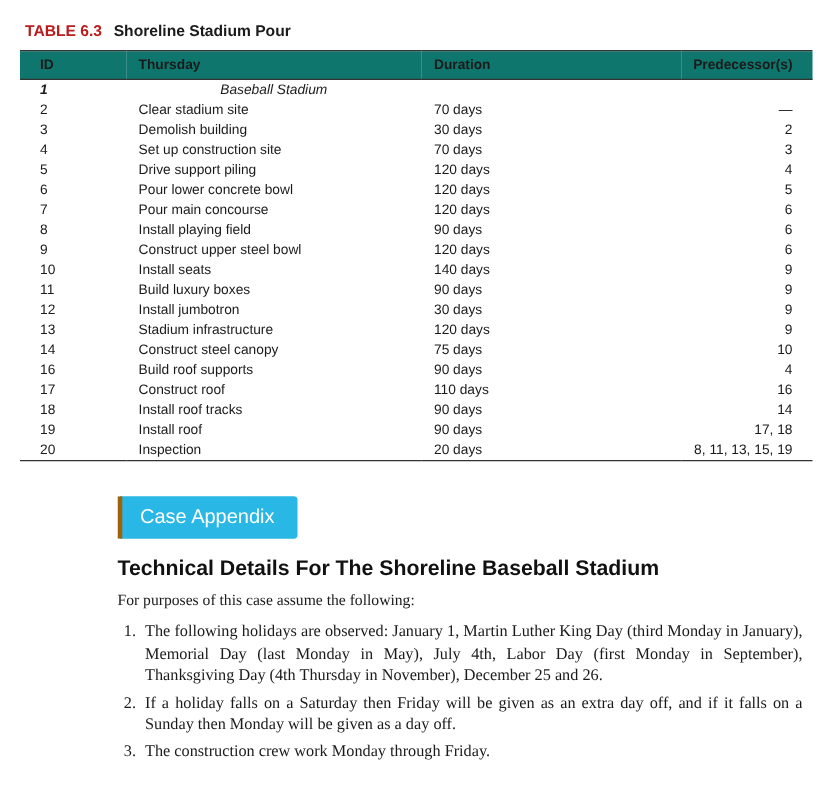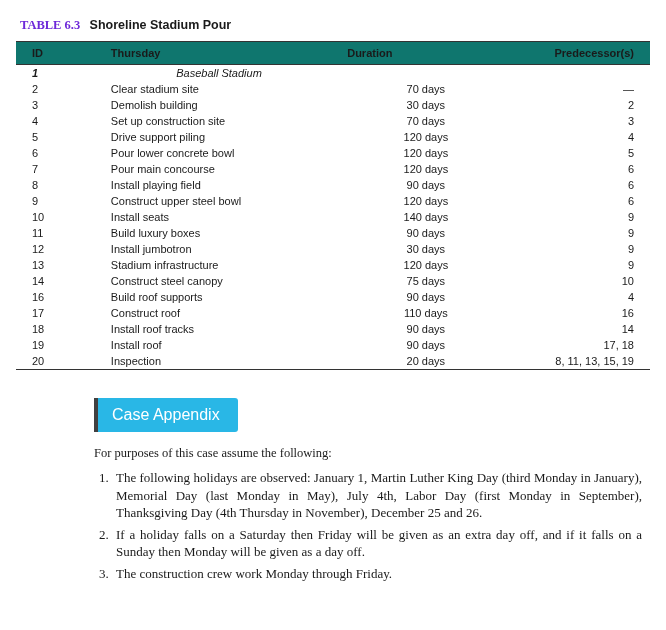--- a/index.html
+++ b/index.html
@@ -9,24 +9,23 @@
     margin: 0;
     padding: 18px 16px;
     width: 666px;
     box-sizing: border-box;
     background: #fff;
   }
   .table-title {
     margin: 0 0 8px 4px;
   }
   .table-title .tlabel {
-    color: #6d28d9;
+    color: #b91c1c;
     font-weight: bold;
     font-size: 12.5px;
-    font-family: Liberation Serif, serif;
   }
   .table-title .tcaption {
     color: #1a1a1a;
     font-weight: bold;
     font-size: 12.5px;
     margin-left: 6px;
   }
   table.stadium {
     border-collapse: collapse;
     width: 100%;
@@ -45,38 +44,38 @@
     vertical-align: top;
   }
   table.stadium tbody tr:last-child td {
     border-bottom: 1px solid #333;
   }
   table.stadium th:nth-child(1),
   table.stadium td:nth-child(1) { width: 60px; padding-left: 16px;}
   table.stadium th:nth-child(2),
   table.stadium td:nth-child(2) { width: 220px; }
   table.stadium th:nth-child(3),
-  table.stadium td:nth-child(3) { width: 160px; text-align: center; padding-right: 40px;}
+  table.stadium td:nth-child(3) { width: 160px; text-align: left; padding-right: 40px;}
   table.stadium th:nth-child(4),
   table.stadium td:nth-child(4) { text-align: right; padding-right: 16px; margin-top: 40px;}
   table.stadium thead th:nth-child(3) { text-align: left; }
   table.stadium thead th:nth-child(4) { text-align: right; }
   .row-section td:nth-child(1) { font-style: italic; font-weight: bold;}
   .row-section td:nth-child(2) { font-style: italic; font-weight: normal; text-align: center;}
 
   .appendix-wrap {
     margin: 28px 0 0 78px;
   }
   .appendix-tab {
     display: inline-block;
     background: #29b7e6;
     color: #fff;
     font-size: 16px;
     padding: 8px 18px 8px 14px;
-    border-left: 4px solid #404040;
+    border-left: 4px solid #a16207;
     border-radius: 0 3px 3px 0;
     margin-bottom: 14px;
   }
   .tech-title {
     font-size: 17px;
     font-weight: bold;
     color: #111;
     margin: 0 0 8px 0;
   }
   .intro {
@@ -227,19 +226,20 @@
         <td>20</td>
         <td>Inspection</td>
         <td>20 days</td>
         <td>8, 11, 13, 15, 19</td>
       </tr>
     </tbody>
 </table>
 
 <div class="appendix-wrap">
   <div class="appendix-tab">Case Appendix</div>
+  <div class="tech-title">Technical Details For The Shoreline Baseball Stadium</div>
   <p class="intro">For purposes of this case assume the following:</p>
   <ol class="notes" id="notes-list">
       <li>The following holidays are observed: January 1, Martin Luther King Day (third Monday in January), Memorial Day (last Monday in May), July 4th, Labor Day (first Monday in September), Thanksgiving Day (4th Thursday in November), December 25 and 26.</li>
       <li>If a holiday falls on a Saturday then Friday will be given as an extra day off, and if it falls on a Sunday then Monday will be given as a day off.</li>
       <li>The construction crew work Monday through Friday.</li>
     </ol>
 </div>
 
 </body></html>

